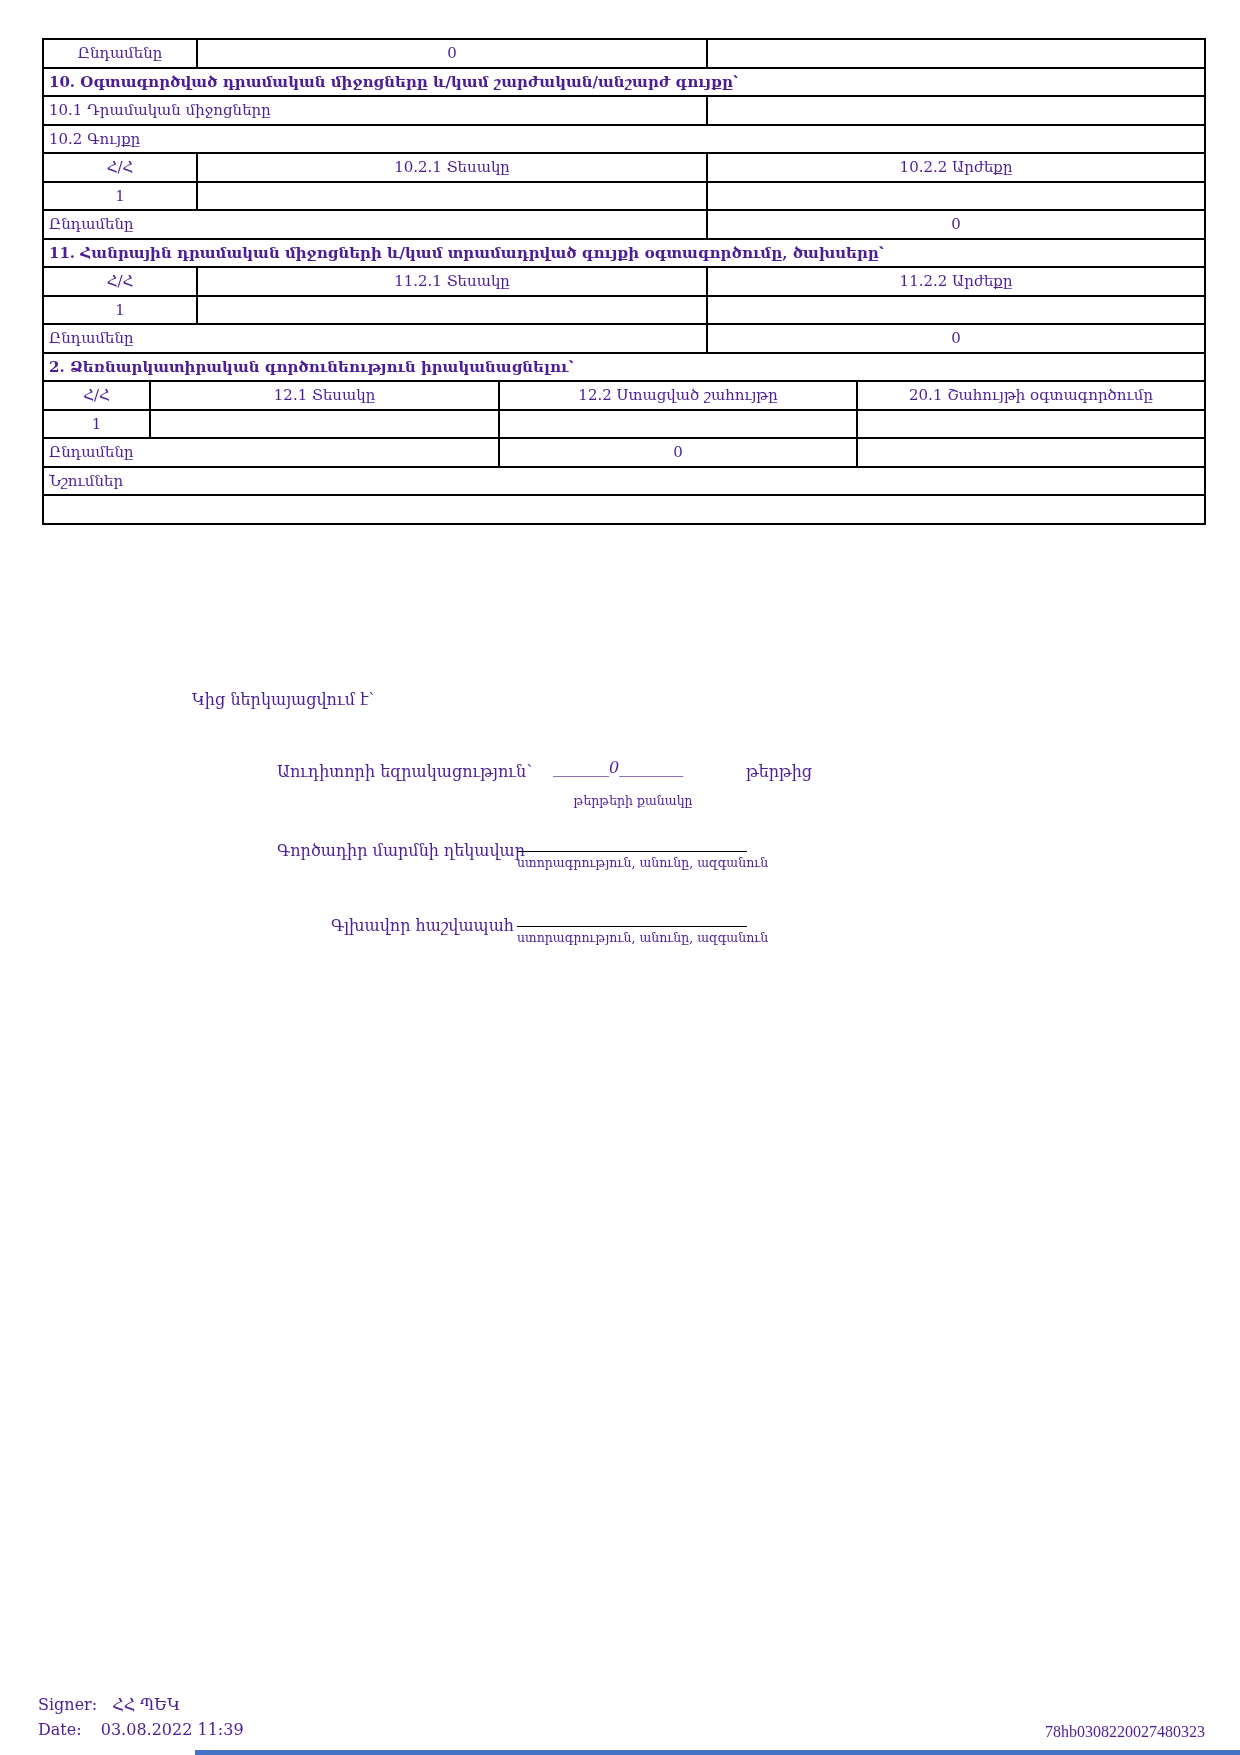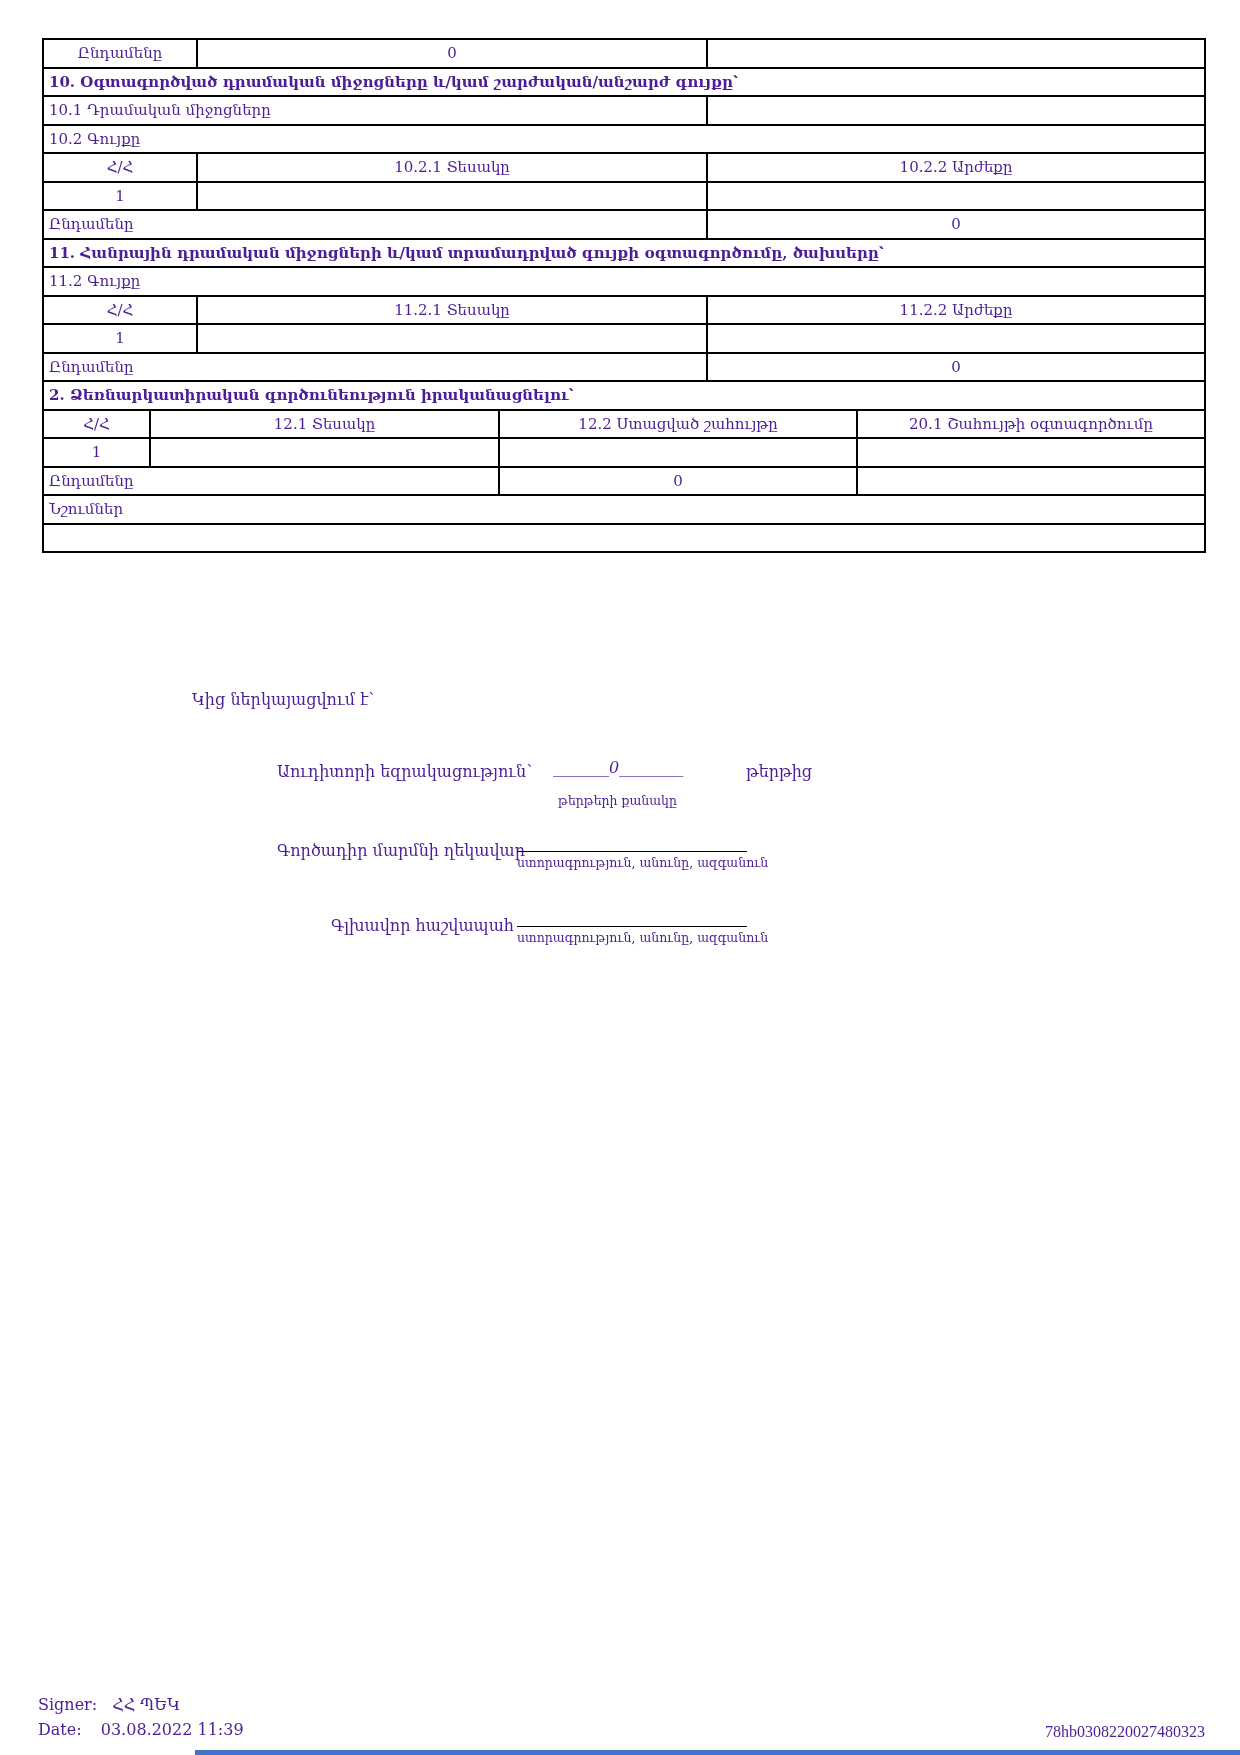--- a/index.html
+++ b/index.html
@@ -90,23 +90,20 @@
         <td colspan="2"></td>
       </tr>
       <tr>
         <td colspan="4" class="l">Ընդամենը</td>
         <td colspan="2" class="c">0</td>
       </tr>
       <tr>
         <td colspan="6" class="l b">11. Հանրային դրամական միջոցների և/կամ տրամադրված գույքի օգտագործումը, ծախսերը՝</td>
       </tr>
       <tr>
-        <td colspan="6" class="l">11.2 Գույքը</td>
-      </tr>
-      <tr>
         <td colspan="2" class="c">Հ/Հ</td>
         <td colspan="2" class="c">11.2.1 Տեսակը</td>
         <td colspan="2" class="c">11.2.2 Արժեքը</td>
       </tr>
       <tr>
         <td colspan="2" class="c">1</td>
         <td colspan="2"></td>
         <td colspan="2"></td>
       </tr>
       <tr>
@@ -140,21 +137,21 @@
         <td colspan="6"></td>
       </tr>
     </tbody>
   </table>
 
   <div class="abs txt16" style="left:192px; top:690px;">Կից ներկայացվում է՝</div>
 
   <div class="abs txt16" style="left:277px; top:762px;">Աուդիտորի եզրակացություն՝</div>
   <div class="abs txt16" style="left:553px; top:758px;font-style:italic;">_______0________</div>
   <div class="abs txt16" style="left:746px; top:762px;">թերթից</div>
-  <div class="abs txt13" style="left:558px; top:793px; width:150px; text-align:left;">թերթերի քանակը</div>
+  <div class="abs txt13" style="left:558px; top:793px; width:150px; text-align:center;">թերթերի քանակը</div>
 
   <div class="abs txt16" style="left:277px; top:841px; width:237px; text-align:right;">Գործադիր մարմնի ղեկավար</div>
   <div class="sig-line" style="left:517px; top:851px; width:230px;"></div>
   <div class="abs txt13" style="left:517px; top:855px; width:230px; text-align:center;">ստորագրություն, անունը, ազգանուն</div>
 
   <div class="abs txt16" style="left:277px; top:916px; width:237px; text-align:right;">Գլխավոր հաշվապահ</div>
   <div class="sig-line" style="left:517px; top:926px; width:230px;"></div>
   <div class="abs txt13" style="left:517px; top:930px; width:230px; text-align:center;">ստորագրություն, անունը, ազգանուն</div>
 
   <div class="abs txt15" style="left:38px; top:1695px;">

